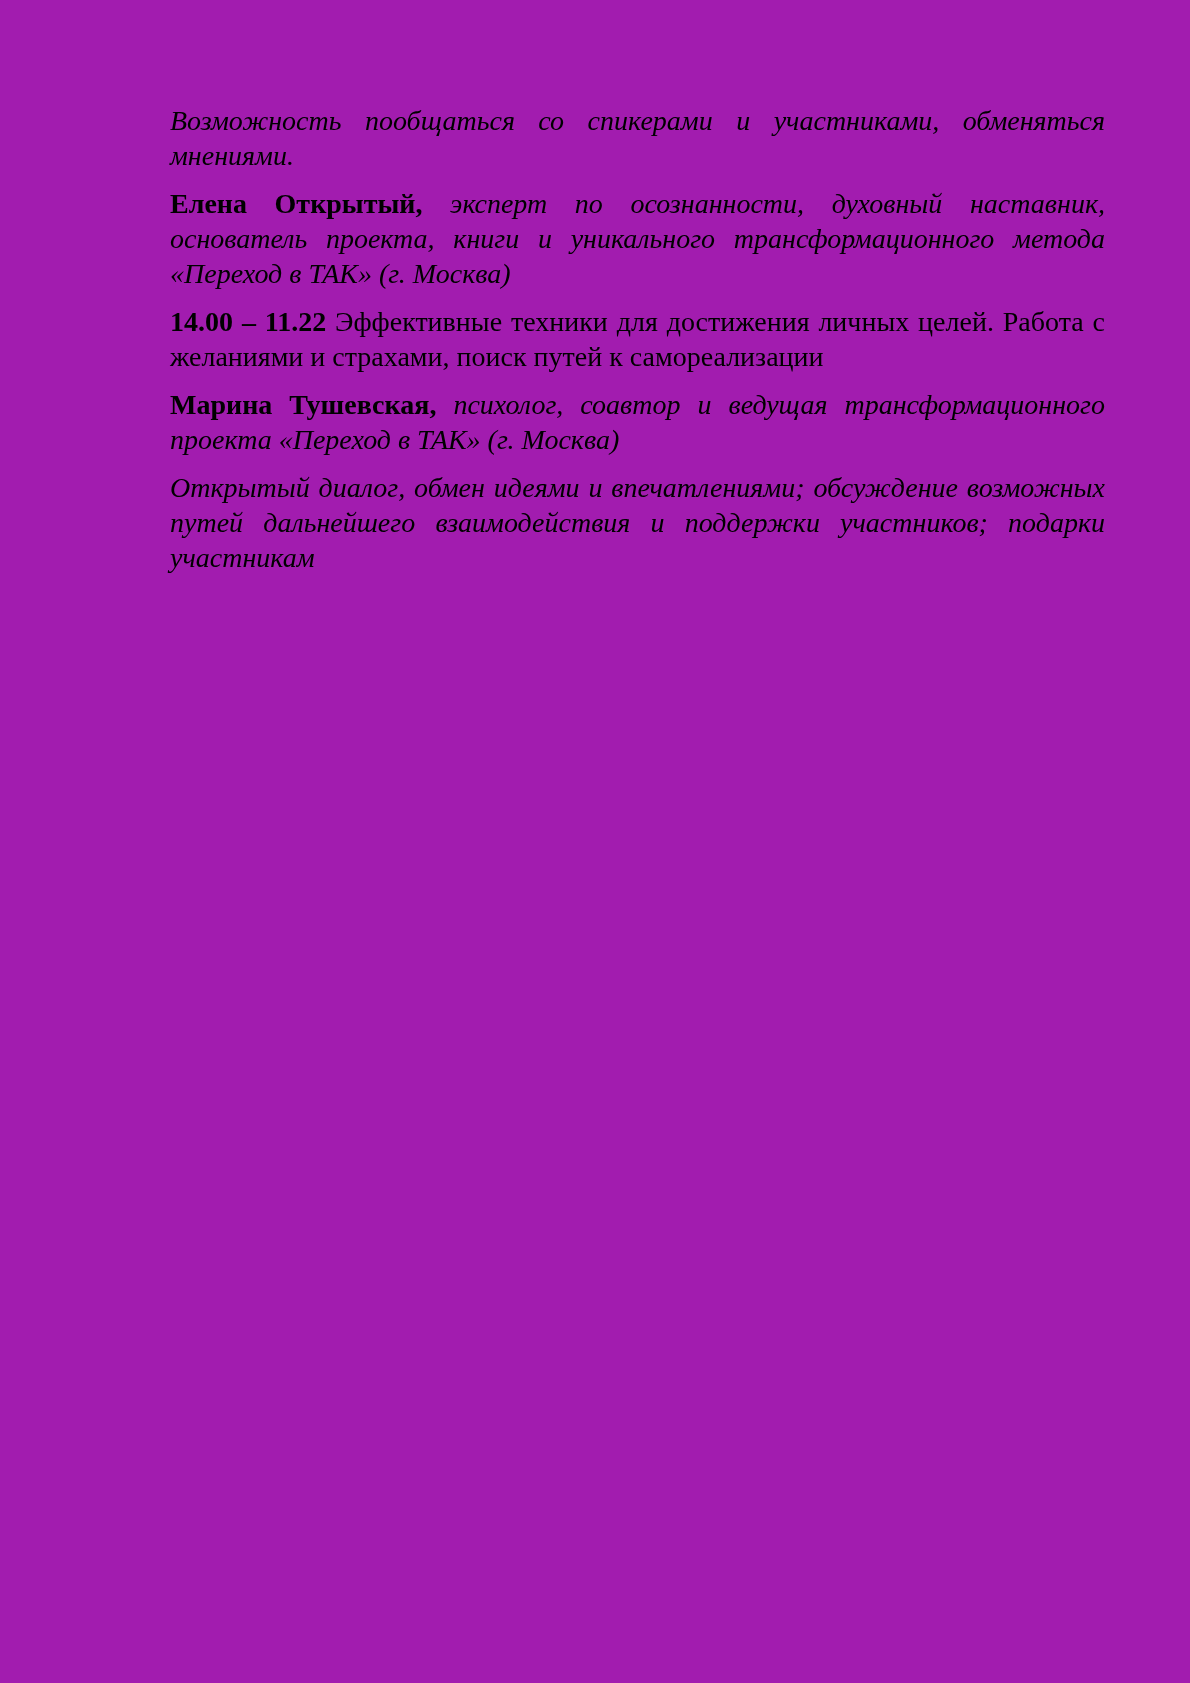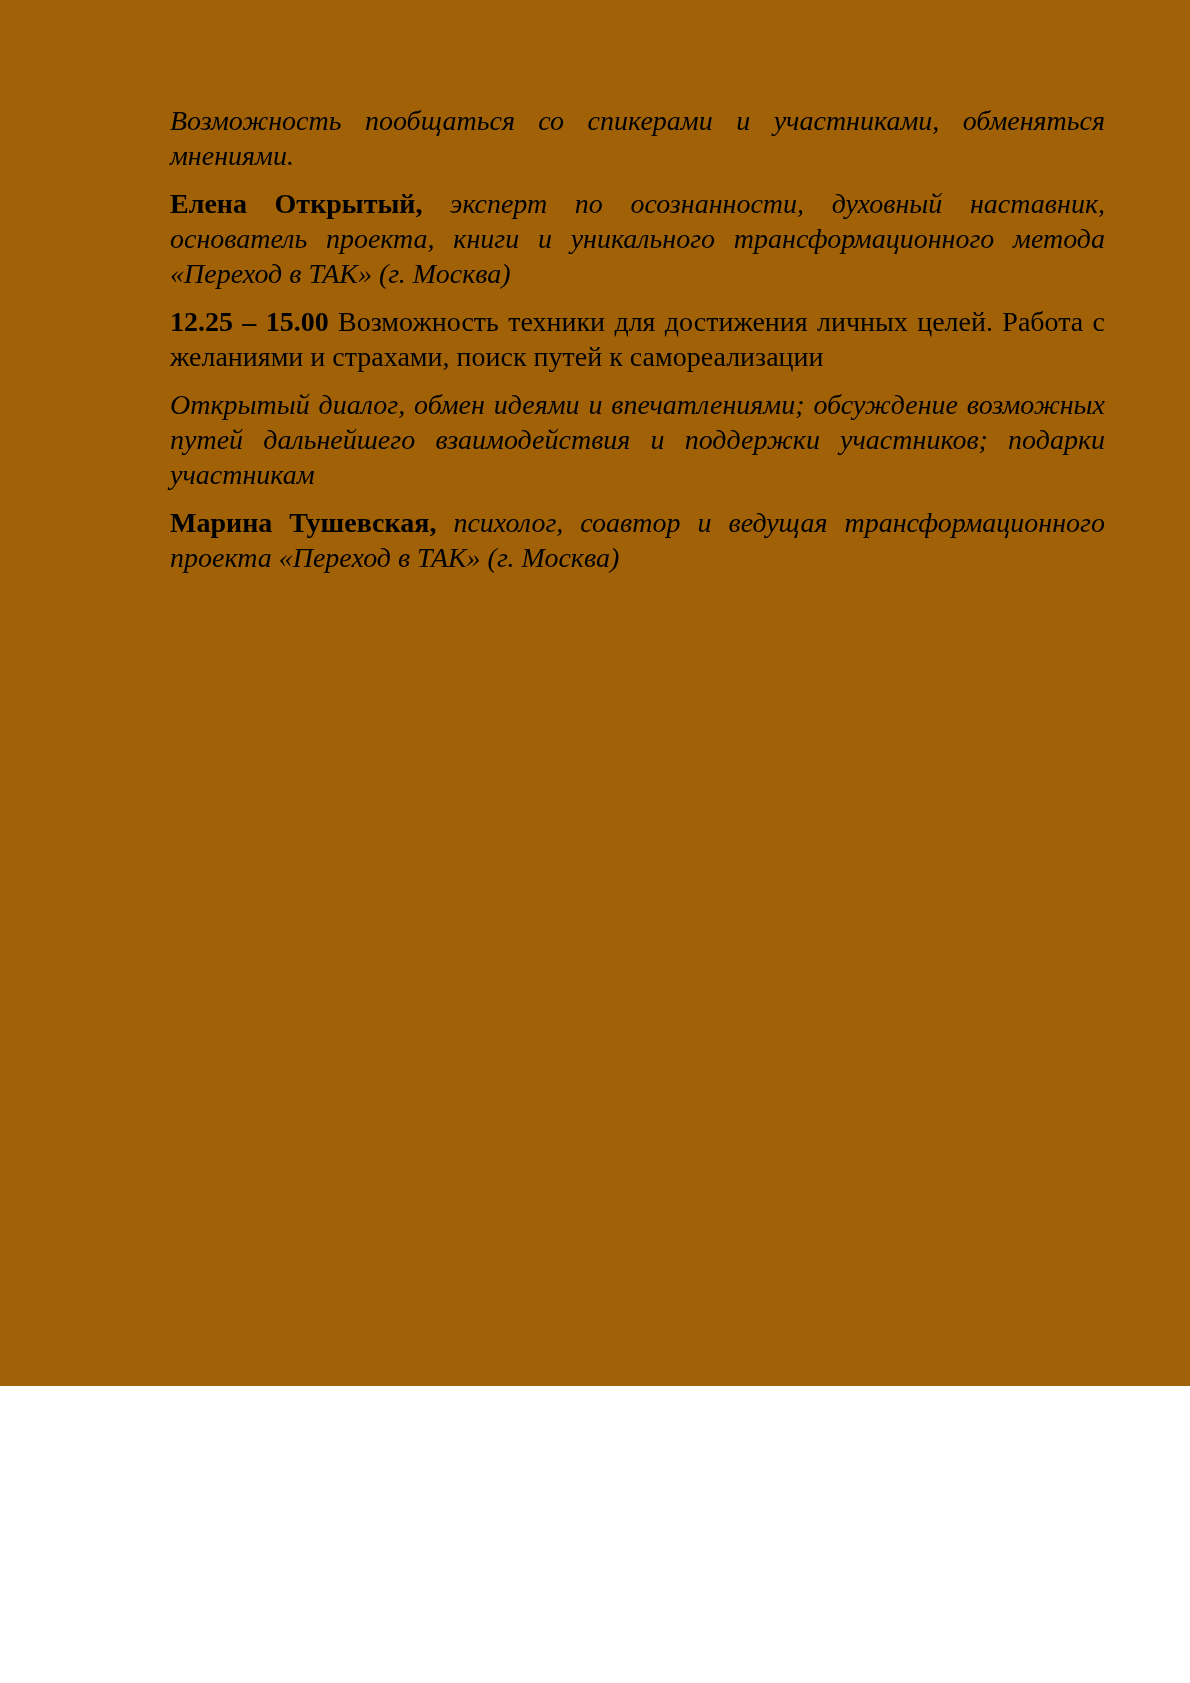--- a/index.html
+++ b/index.html
@@ -3,22 +3,22 @@
 <meta charset="utf-8">
 <style>
   html, body {
     margin: 0;
     padding: 0;
     background: #ffffff;
   }
   .page {
     position: relative;
     width: 1190px;
-    height: 1386px;
-    background: #a16207;
+    height: 1683px;
+    background: #a21caf;
     overflow: hidden;
     font-family: "Liberation Serif", "DejaVu Serif", serif;
     color: #000000;
   }
   .content {
     position: absolute;
     top: 103px;
     left: 170px;
     width: 935px;
   }
@@ -37,20 +37,20 @@
 <body>
 
 <div class="page">
   <div class="content">
 
     <p class="para"><span class="run italic">Возможность пообщаться со спикерами и участниками, обменяться мнениями.</span></p>
 
 
     <p class="para"><span class="run bold">Елена Открытый,</span><span class="run italic"> эксперт по осознанности, духовный наставник, основатель проекта, книги и уникального трансформационного метода «Переход в ТАК» (г. Москва)</span></p>
 
-    <p class="para"><span class="run bold">12.25 – 15.00</span><span class="run"> Возможность техники для достижения личных целей. Работа с желаниями и страхами, поиск путей к самореализации</span></p>
+    <p class="para"><span class="run bold">14.00 – 11.22</span><span class="run"> Эффективные техники для достижения личных целей. Работа с желаниями и страхами, поиск путей к самореализации</span></p>
+
+    <p class="para"><span class="run bold">Марина Тушевская,</span><span class="run italic"> психолог, соавтор и ведущая трансформационного проекта «Переход в ТАК» (г. Москва)</span></p>
 
     <p class="para"><span class="run italic">Открытый диалог, обмен идеями и впечатлениями; обсуждение возможных путей дальнейшего взаимодействия и поддержки участников; подарки участникам</span></p>
-
-    <p class="para"><span class="run bold">Марина Тушевская,</span><span class="run italic"> психолог, соавтор и ведущая трансформационного проекта «Переход в ТАК» (г. Москва)</span></p>
 
   </div>
 </div>
 
 </body></html>

